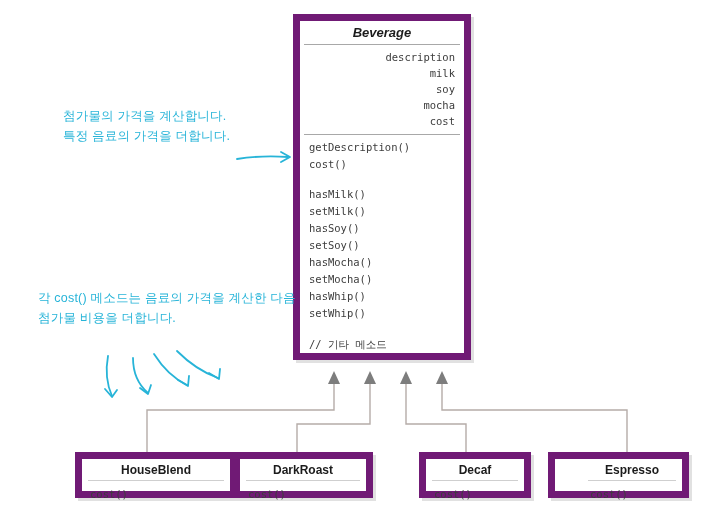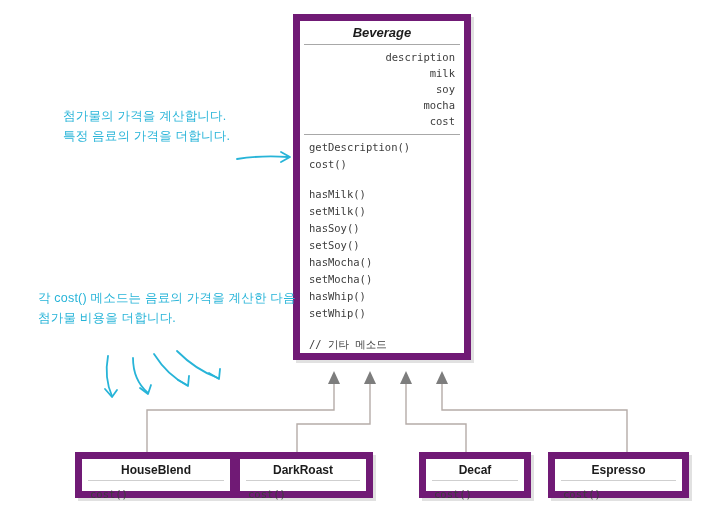--- a/index.html
+++ b/index.html
@@ -121,21 +121,21 @@
   </div>
 
   <div class="uml-box sub-box" style="left:391px;top:452px;width:112px;height:46px;margin-left:28px;">
     <div class="uml-title">Decaf</div>
     <div class="sep light"></div>
     <div class="section mono">
       <div class="method-row">cost()</div>
     </div>
   </div>
 
-  <div class="uml-box sub-box" style="left:548px;top:452px;width:141px;height:46px;">
+  <div class="uml-box sub-box" style="left:548px;top:452px;width:141px;height:46px;padding-left:27px;">
     <div class="uml-title">Espresso</div>
     <div class="sep light"></div>
     <div class="section mono">
       <div class="method-row">cost()</div>
     </div>
   </div>
 
   <div class="note" style="left:63px;top:106px;">
     <div>첨가물의 가격을 계산합니다.</div>
     <div>특정 음료의 가격을 더합니다.</div>

